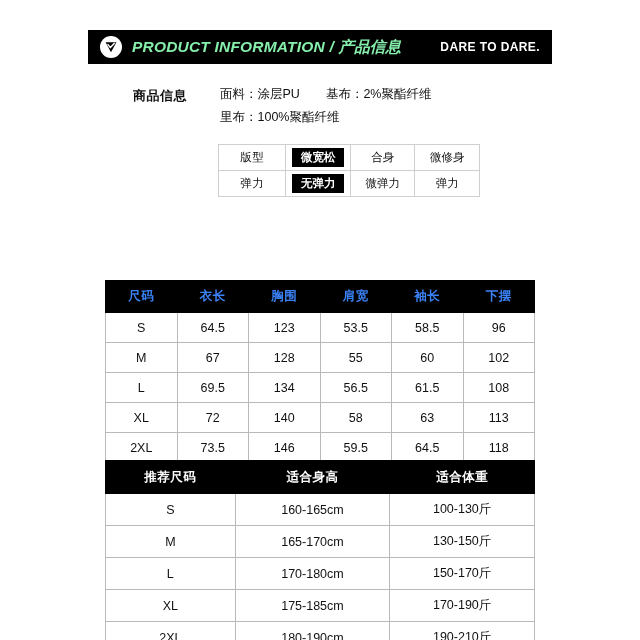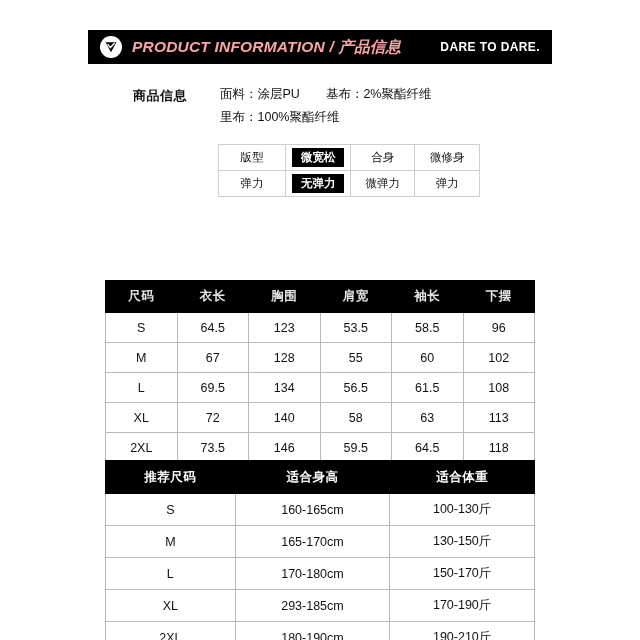--- a/index.html
+++ b/index.html
@@ -40,21 +40,21 @@
     border-radius: 50%;
     background: #ffffff;
     display: flex;
     align-items: center;
     justify-content: center;
     flex: 0 0 auto;
     margin-right: 10px;
   }
   .header-logo svg { display: block; }
   .header-title {
-    color: #fca5a5;
+    color: #86efac;
     font-size: 15.5px;
     font-style: italic;
     font-weight: bold;
     letter-spacing: 0.2px;
     white-space: nowrap;
   }
   .header-slogan {
     margin-left: auto;
     color: #ffffff;
     font-size: 12px;
@@ -134,21 +134,21 @@
   .size-table th,
   .size-table td {
     border: 1px solid #b9b9b9;
     height: 27px;
     text-align: center;
     vertical-align: middle;
     font-weight: normal;
   }
   .size-table thead th {
     background: #000000;
-    color: #e5e5e5;
+    color: #3b82f6;
     font-weight: bold;
     border: 1px solid #000000;
     height: 29px;
     letter-spacing: 0.5px;
   }
 
   
   .rec-table {
     position: absolute;
     left: 105px;
@@ -293,21 +293,21 @@
         <td>165-170cm</td>
         <td>130-150斤</td>
       </tr>
       <tr>
         <td>L</td>
         <td>170-180cm</td>
         <td>150-170斤</td>
       </tr>
       <tr>
         <td>XL</td>
-        <td>293-185cm</td>
+        <td>175-185cm</td>
         <td>170-190斤</td>
       </tr>
       <tr>
         <td>2XL</td>
         <td>180-190cm</td>
         <td>190-210斤</td>
       </tr>
     </tbody>
   </table>
 

